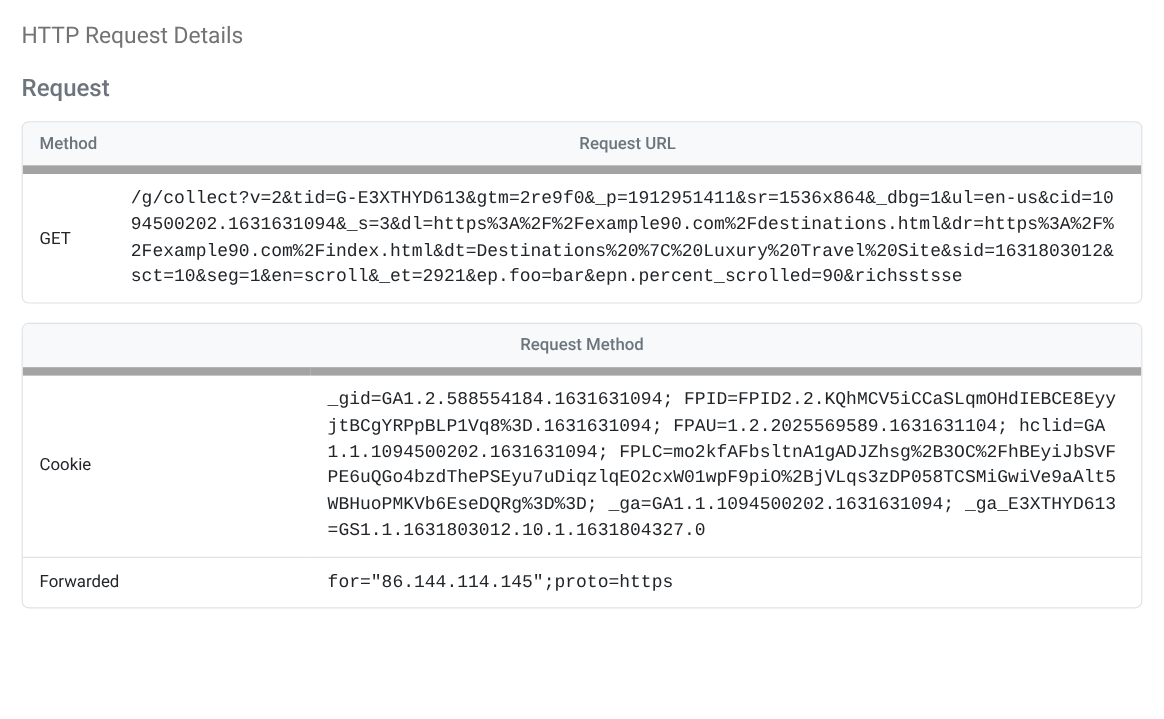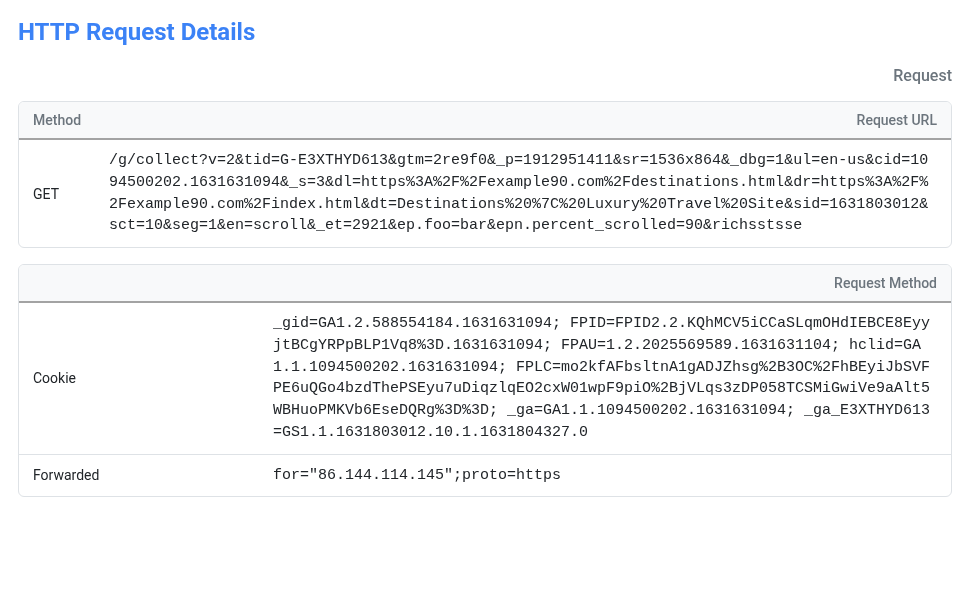--- a/index.html
+++ b/index.html
@@ -3,53 +3,52 @@
   <meta charset="utf-8">
   <style>
     * { box-sizing: border-box; margin: 0; padding: 0; }
     body {
       font-family: -apple-system, BlinkMacSystemFont, "Segoe UI", Roboto, Helvetica, Arial, sans-serif;
       background: #fff;
       color: #212529;
       padding: 18px;
     }
     h1 {
-      font-size: 24px;
-      font-weight: 700;
-      color: #3b82f6;
+      font-size: 19px;
+      font-weight: 400;
+      color: #737373;
       margin-bottom: 20px;
     }
     h2 {
-      font-size: 16px;
+      font-size: 20px;
       font-weight: 500;
       color: #6c757d;
       margin-bottom: 16px;
       margin-top: 8px;
-      text-align: right;
     }
     .table-wrap {
       border: 1px solid #dee2e6;
       border-radius: 6px;
       overflow: hidden;
       margin-bottom: 16px;
     }
     table {
       width: 100%;
       border-collapse: collapse;
     }
     thead {
       background: #f8f9fa;
     }
     thead th {
-      text-align: right;
+      text-align: center;
       font-size: 14px;
       font-weight: 500;
       color: #6c757d;
       padding: 10px 14px;
-      border-bottom: 2px solid #a3a3a3;
+      border-bottom: 7px solid #a3a3a3;
     }
     tbody td {
       padding: 10px 14px;
       border-top: 1px solid #dee2e6;
       font-size: 14px;
       color: #212529;
       vertical-align: middle;
     }
     tbody tr:first-child td {
       border-top: none;

